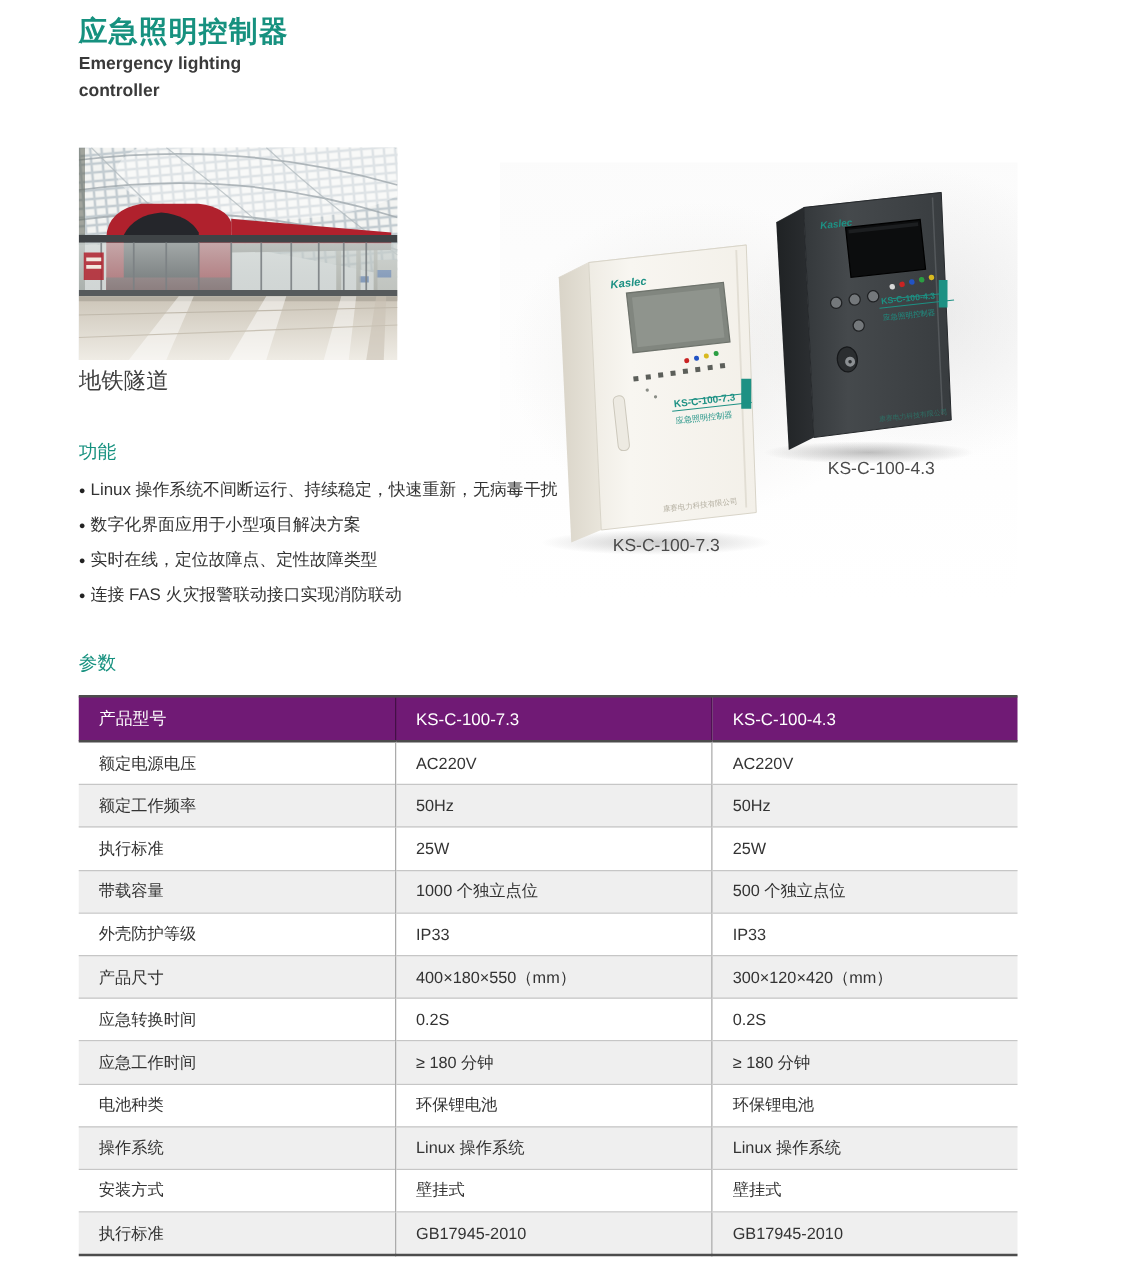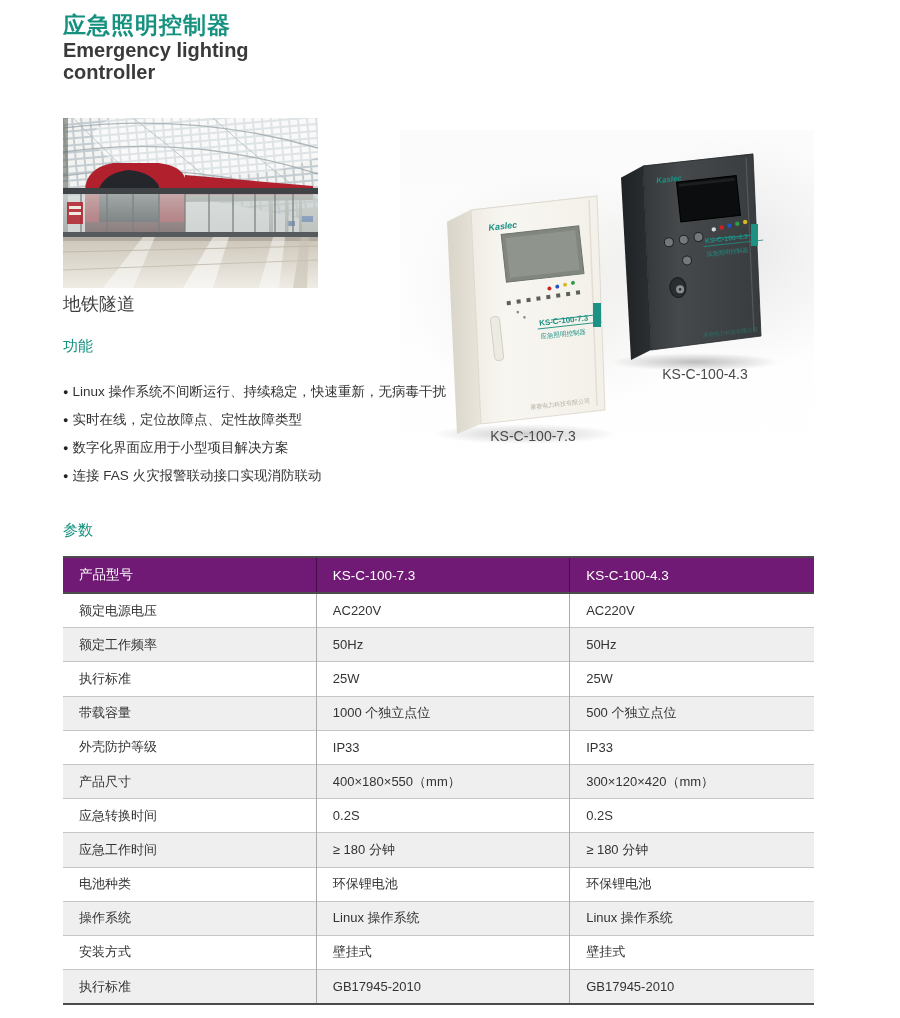--- a/index.html
+++ b/index.html
@@ -1,38 +1,38 @@
 <!DOCTYPE html>
 <html><head>
 <meta charset="utf-8">
 <style>
   html,body{margin:0;padding:0;background:#ffffff;}
   body{font-family:"Liberation Sans","DejaVu Sans",sans-serif;color:#333;}
   #page{position:relative;width:814px;height:1018px;background:#fff;overflow:hidden;}
 
   .title-cn{position:absolute;left:63px;top:10px;font-size:23px;font-weight:bold;color:#16917f;letter-spacing:1px;}
-  .title-en{position:absolute;left:63px;top:39px;font-size:20px;font-weight:bold;color:#3a3a3a;line-height:22px;}
+  .title-en{position:absolute;left:63px;top:39px;font-size:14px;font-weight:bold;color:#3a3a3a;line-height:22px;}
 
   .photo{position:absolute;left:63px;top:118px;width:255px;height:170px;}
   .photo-caption{position:absolute;left:63px;top:292px;font-size:18px;color:#3f3f3f;}
 
   .product-backdrop{position:absolute;left:400px;top:130px;width:470px;height:350px;
     background:
       radial-gradient(ellipse 220px 180px at 34% 45%, rgba(210,208,203,0.35), rgba(255,255,255,0) 70%),
       radial-gradient(ellipse 200px 170px at 72% 35%, rgba(205,205,205,0.40), rgba(255,255,255,0) 70%),
       linear-gradient(180deg, rgba(240,240,240,0.25), rgba(255,255,255,0));}
 
   .device-white{position:absolute;left:425px;top:172px;width:200px;height:280px;}
   .device-black{position:absolute;left:603px;top:136px;width:182px;height:242px;}
   .device-caption{position:absolute;font-size:14px;color:#4a4a4a;text-align:center;width:200px;}
   .cap-white{left:433px;top:428px;}
   .cap-black{left:605px;top:366px;}
 
   .section-h{position:absolute;left:63px;color:#16917f;font-weight:500;}
-  .h-features{top:337px;font-size:15px;}
+  .h-features{top:352px;font-size:15px;}
   .h-specs{top:521px;font-size:15px;}
 
   .features{position:absolute;left:63px;top:378px;width:420px;}
   .feature-item{font-size:13.5px;color:#333;line-height:27px;white-space:nowrap;}
   .feature-item .dot{font-size:9px;color:#222;vertical-align:1px;margin-right:4px;}
 
   table.specs{position:absolute;left:63px;top:556px;width:760px;border-collapse:collapse;table-layout:fixed;
     border-top:2px solid #4c4c4c;border-bottom:2px solid #4c4c4c;}
   table.specs th{background:#701a75;color:#fff;font-weight:normal;font-size:13.5px;text-align:left;
     padding:8px 16px;height:17px;border-bottom:2px solid #4c4c4c;}
@@ -242,22 +242,22 @@
       </g>
     </svg>
   </div>
 
   <div class="device-caption cap-black">KS-C-100-4.3</div>
   <div class="device-caption cap-white">KS-C-100-7.3</div>
 
   <div class="section-h h-features">功能</div>
   <div class="features">
       <div class="feature-item"><span class="dot">●</span><span>Linux 操作系统不间断运行、持续稳定，快速重新，无病毒干扰</span></div>
+      <div class="feature-item"><span class="dot">●</span><span>数字化界面应用于小型项目解决方案</span></div>
       <div class="feature-item"><span class="dot">●</span><span>实时在线，定位故障点、定性故障类型</span></div>
-      <div class="feature-item"><span class="dot">●</span><span>数字化界面应用于小型项目解决方案</span></div>
       <div class="feature-item"><span class="dot">●</span><span>连接 FAS 火灾报警联动接口实现消防联动</span></div>
     </div>
 
   <div class="section-h h-specs">参数</div>
 
   <table class="specs">
     <thead>
         <tr>
           <th>产品型号</th>
           <th>KS-C-100-7.3</th>

